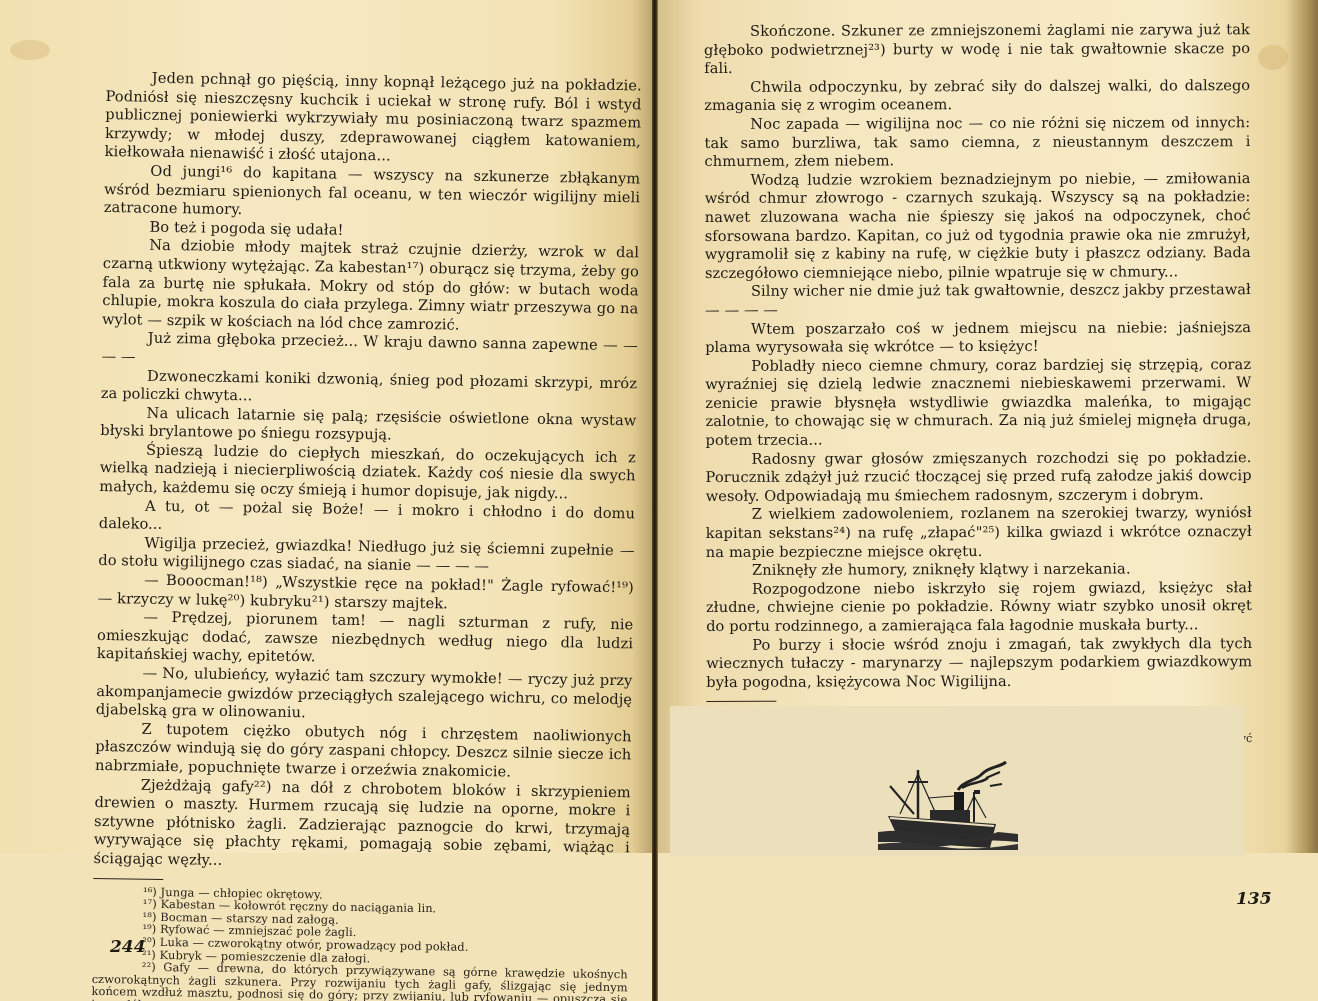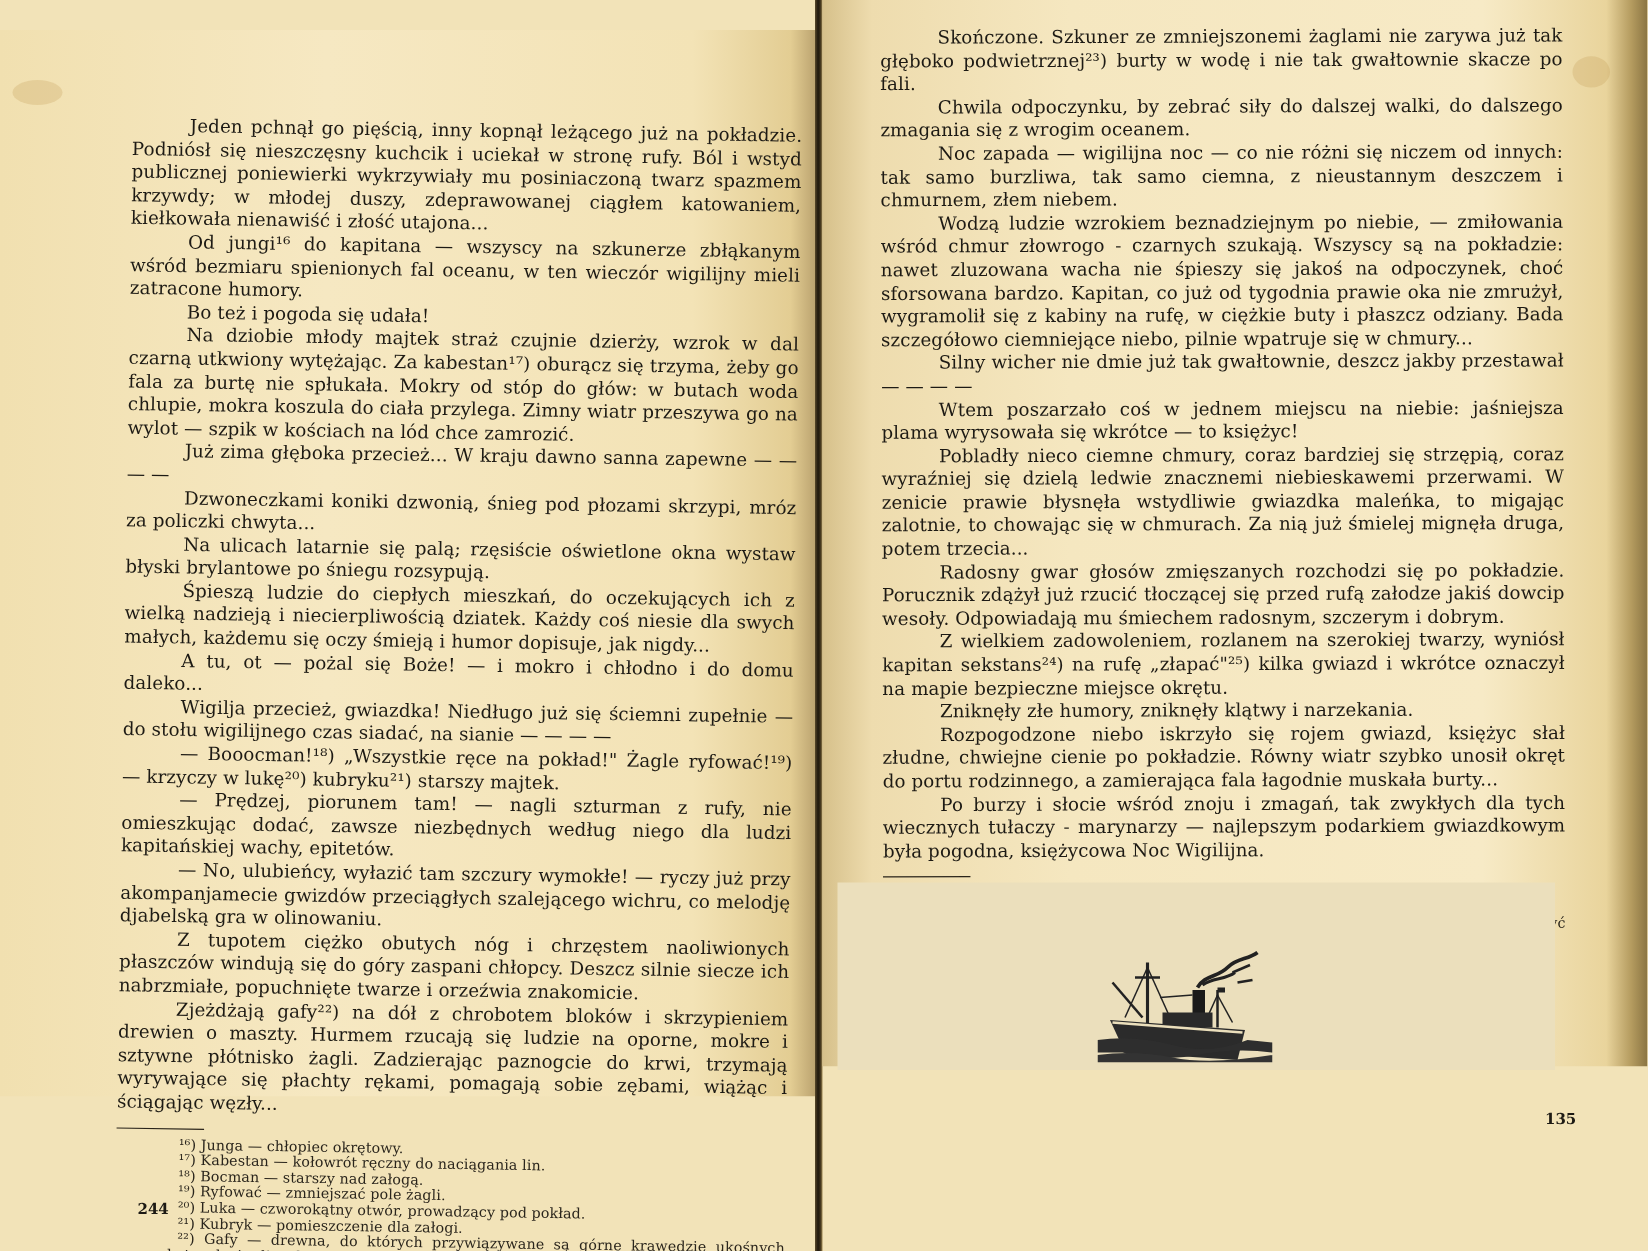--- a/index.html
+++ b/index.html
@@ -10,40 +10,39 @@
     color: #1d1a14;
     position: relative;
   }
   .spread { position: absolute; inset: 0; display: flex; }
   .page {
     position: relative; height: 853px; box-sizing: border-box;
   }
   .page-left {
     width: 652px;
     background: linear-gradient(90deg, #f1e0b0 0%, #f6e8c2 40%, #f3e3b6 85%, #e3cd93 97%, #bca470 100%);
-    margin-top: 24px;
   }
   .gutter {
     width: 6px; height: 1001px;
     background: linear-gradient(90deg, #5a4a2a 0%, #1f180d 40%, #3a2e18 70%, #9a8450 100%);
   }
   .page-right {
     width: 660px;
     background: linear-gradient(90deg, #d6c08a 0%, #eedcae 6%, #f5e7c0 30%, #f7eac6 80%, #e9d49c 95%, #b59c60 98%, #8a7442 100%);
   }
   .text {
     position: absolute; font-size: 14.6px; line-height: 18.6px;
     text-align: justify; letter-spacing: 0.1px;
   }
   .page-left .text { left: 106px; top: 68px; width: 536px; transform: rotate(0.9deg); transform-origin: 0 0; }
   .page-right .text { left: 46px; top: 22px; width: 546px; transform: rotate(-0.2deg); transform-origin: 0 0; }
   .para { margin: 0; text-indent: 46px; }
   .fn-rule { width: 70px; border-top: 1.5px solid #2a241a; margin: 10px 0 6px 0; }
   .fn { font-size: 11.4px; line-height: 12.6px; margin: 0; text-indent: 50px; text-align: justify; color: #2a251c; }
-  .pagenum { position: absolute; font-size: 12px; font-weight: bold; }
+  .pagenum { position: absolute; font-size: 17px; font-weight: bold; font-style: italic; }
   .page-left .pagenum { left: 110px; top: 936px; }
   .page-right .pagenum { left: 578px; top: 888px; }
   .illustration-panel {
     position: absolute; left: 12px; top: 706px; width: 574px; height: 150px;
     background: #ebdfbc;
   }
   .ship { position: absolute; left: 208px; top: 46px; }
   .stain { position: absolute; border-radius: 50%; background: rgba(190,150,80,0.25); }
 </style>
 </head>

